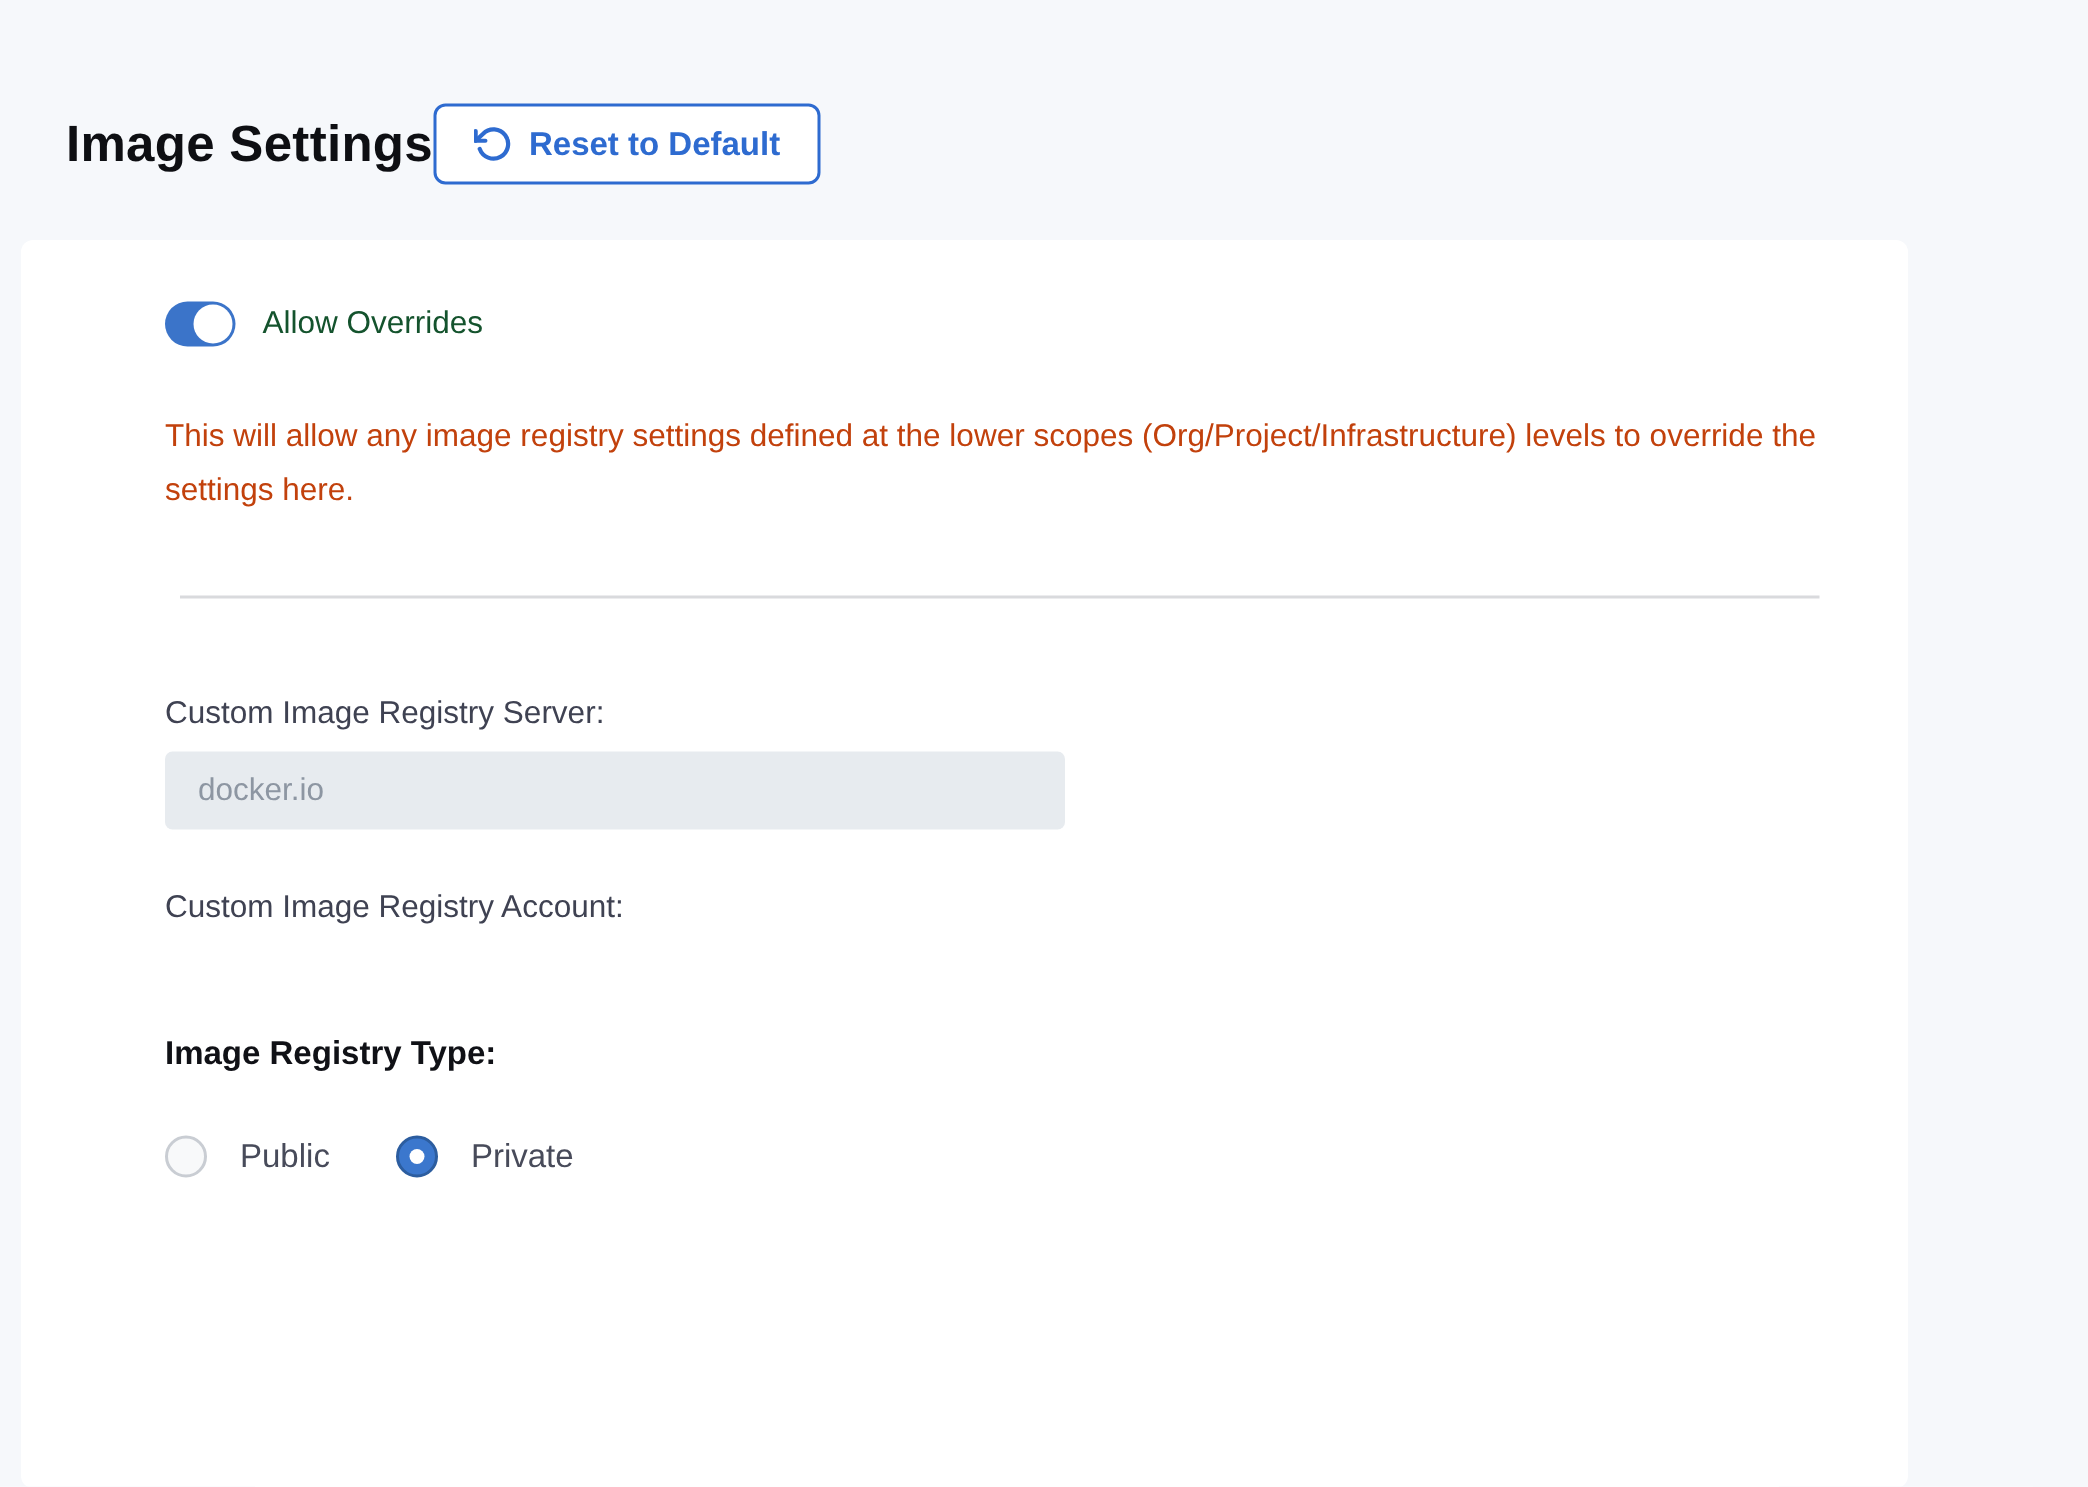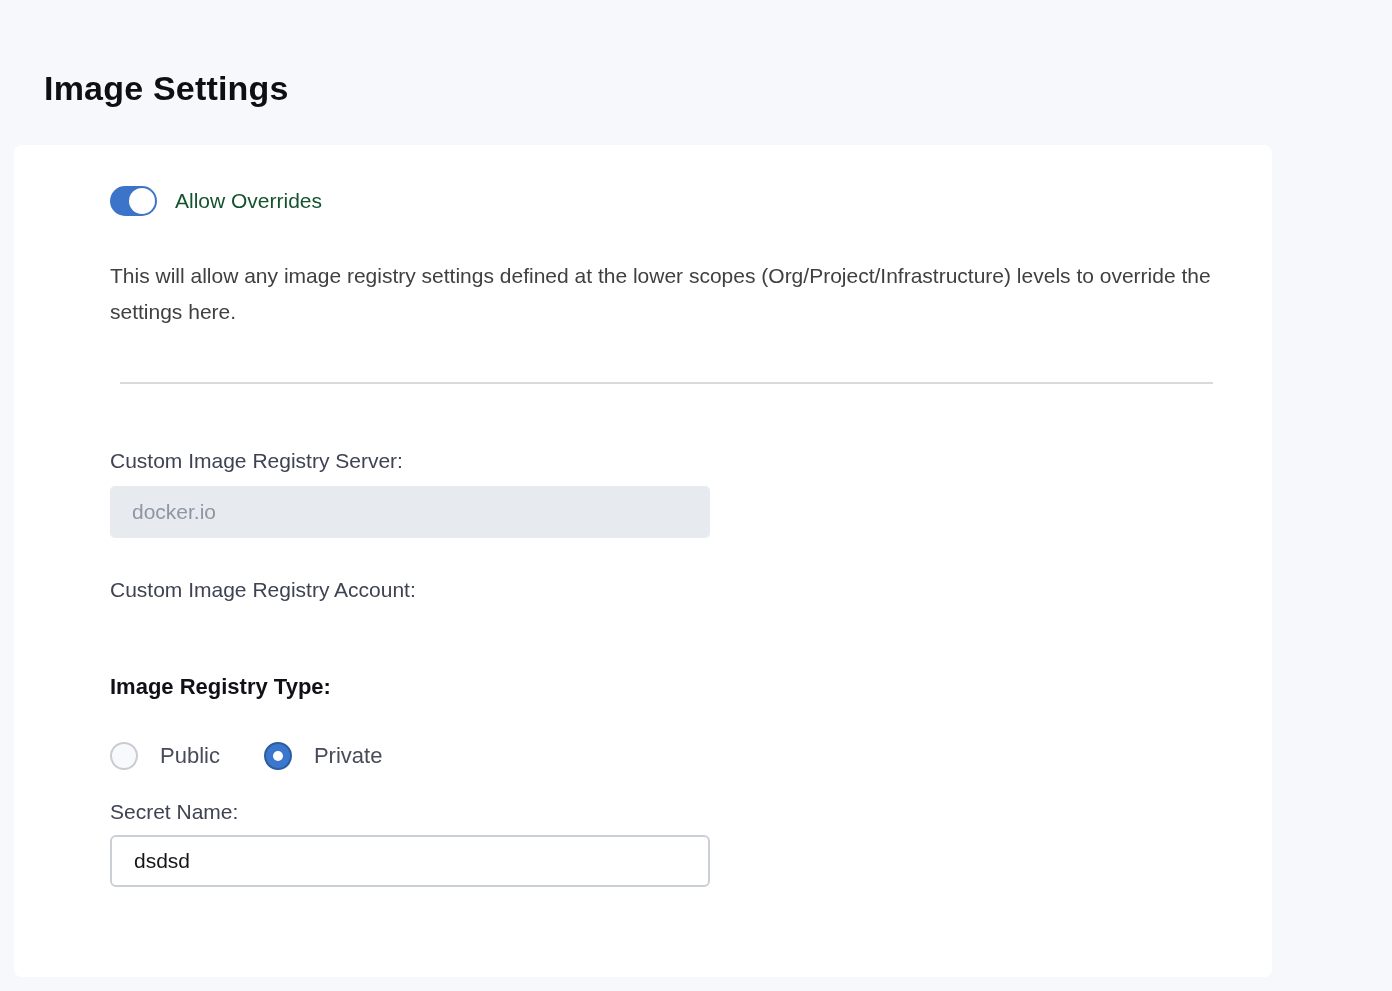--- a/index.html
+++ b/index.html
@@ -69,21 +69,21 @@
     margin-left: 18px;
     font-size: 21px;
     color: #14532d;
   }
   
   .description {
     margin-top: 42px;
     width: 1112px;
     font-size: 21px;
     line-height: 36px;
-    color: #404040;
+    color: #c2410c;
   }
   .divider {
     margin-top: 52px;
     margin-left: 10px;
     width: 1093px;
     height: 2px;
     background: #d9dadd;
   }
   
   .field { margin-top: 0; }
@@ -162,20 +162,29 @@
   }
   
   .secret-section { margin-top: 30px; }
   .secret-section .field-label { margin-bottom: 11px; }
 </style>
 </head>
 <body>
 
 <div class="header">
   <h1 class="page-title">Image Settings</h1>
+  <button class="reset-btn">
+    <span>
+      <svg width="26" height="26" viewBox="0 0 24 24" fill="none" stroke="#2e6bd0" stroke-width="2.6" stroke-linecap="round" stroke-linejoin="round">
+        <polyline points="1 4 1 10 7 10"></polyline>
+        <path d="M3.51 15a9 9 0 1 0 2.13-9.36L1 10"></path>
+      </svg>
+    </span>
+    <span>Reset to Default</span>
+  </button>
 </div>
 
 <div class="card">
 
   <div class="toggle-row">
     <div class="toggle">
       <div class="knob"></div>
     </div>
     <span class="toggle-label">Allow Overrides</span>
   </div>
@@ -200,18 +209,14 @@
         <span class="radio-circle unchecked"></span>
         <span class="radio-text">Public</span>
       </div>
       <div class="radio-option">
         <span class="radio-circle checked"></span>
         <span class="radio-text">Private</span>
       </div>
     </div>
   </div>
 
-  <div class="field secret-section">
-    <label class="field-label">Secret Name:</label>
-    <input class="text-input editable" type="text" value="dsdsd" style="">
-  </div>
 
 </div>
 
 </body></html>

